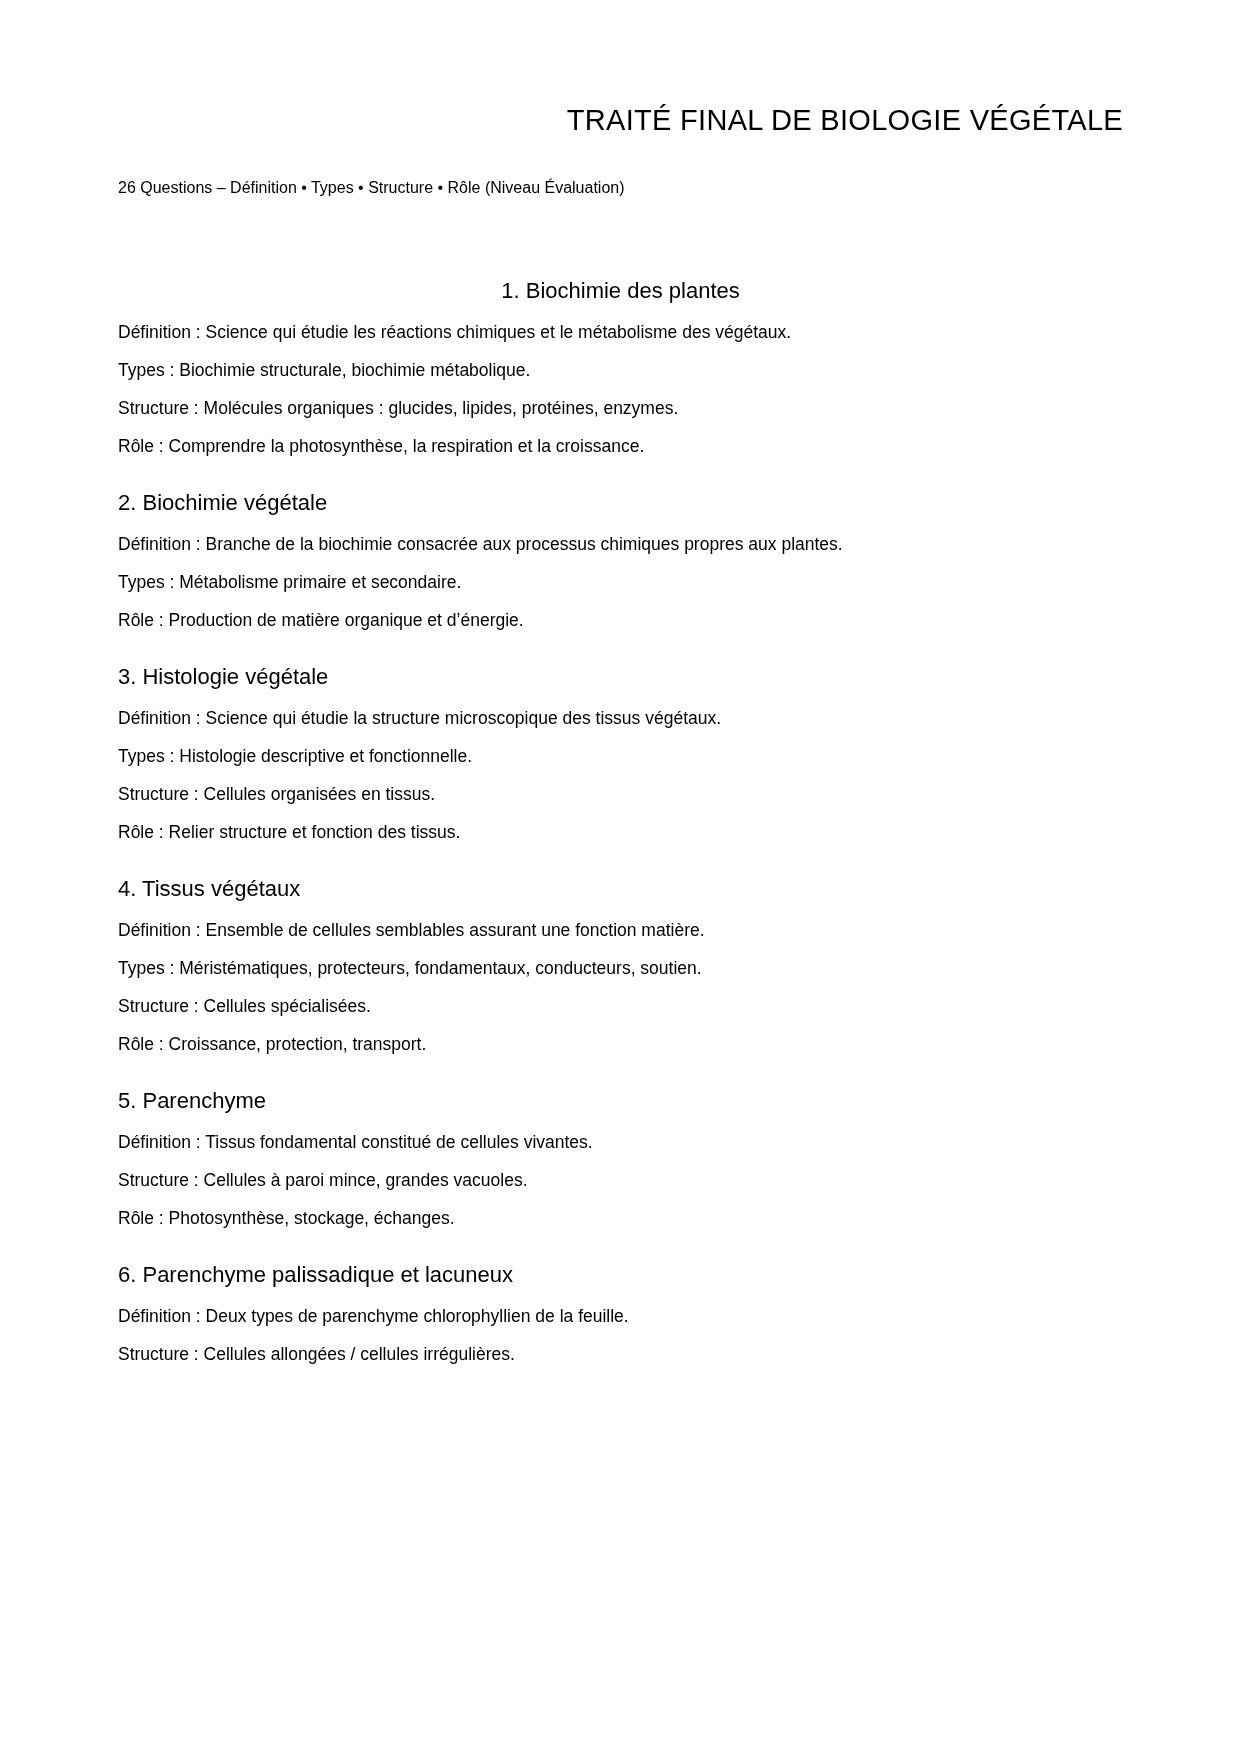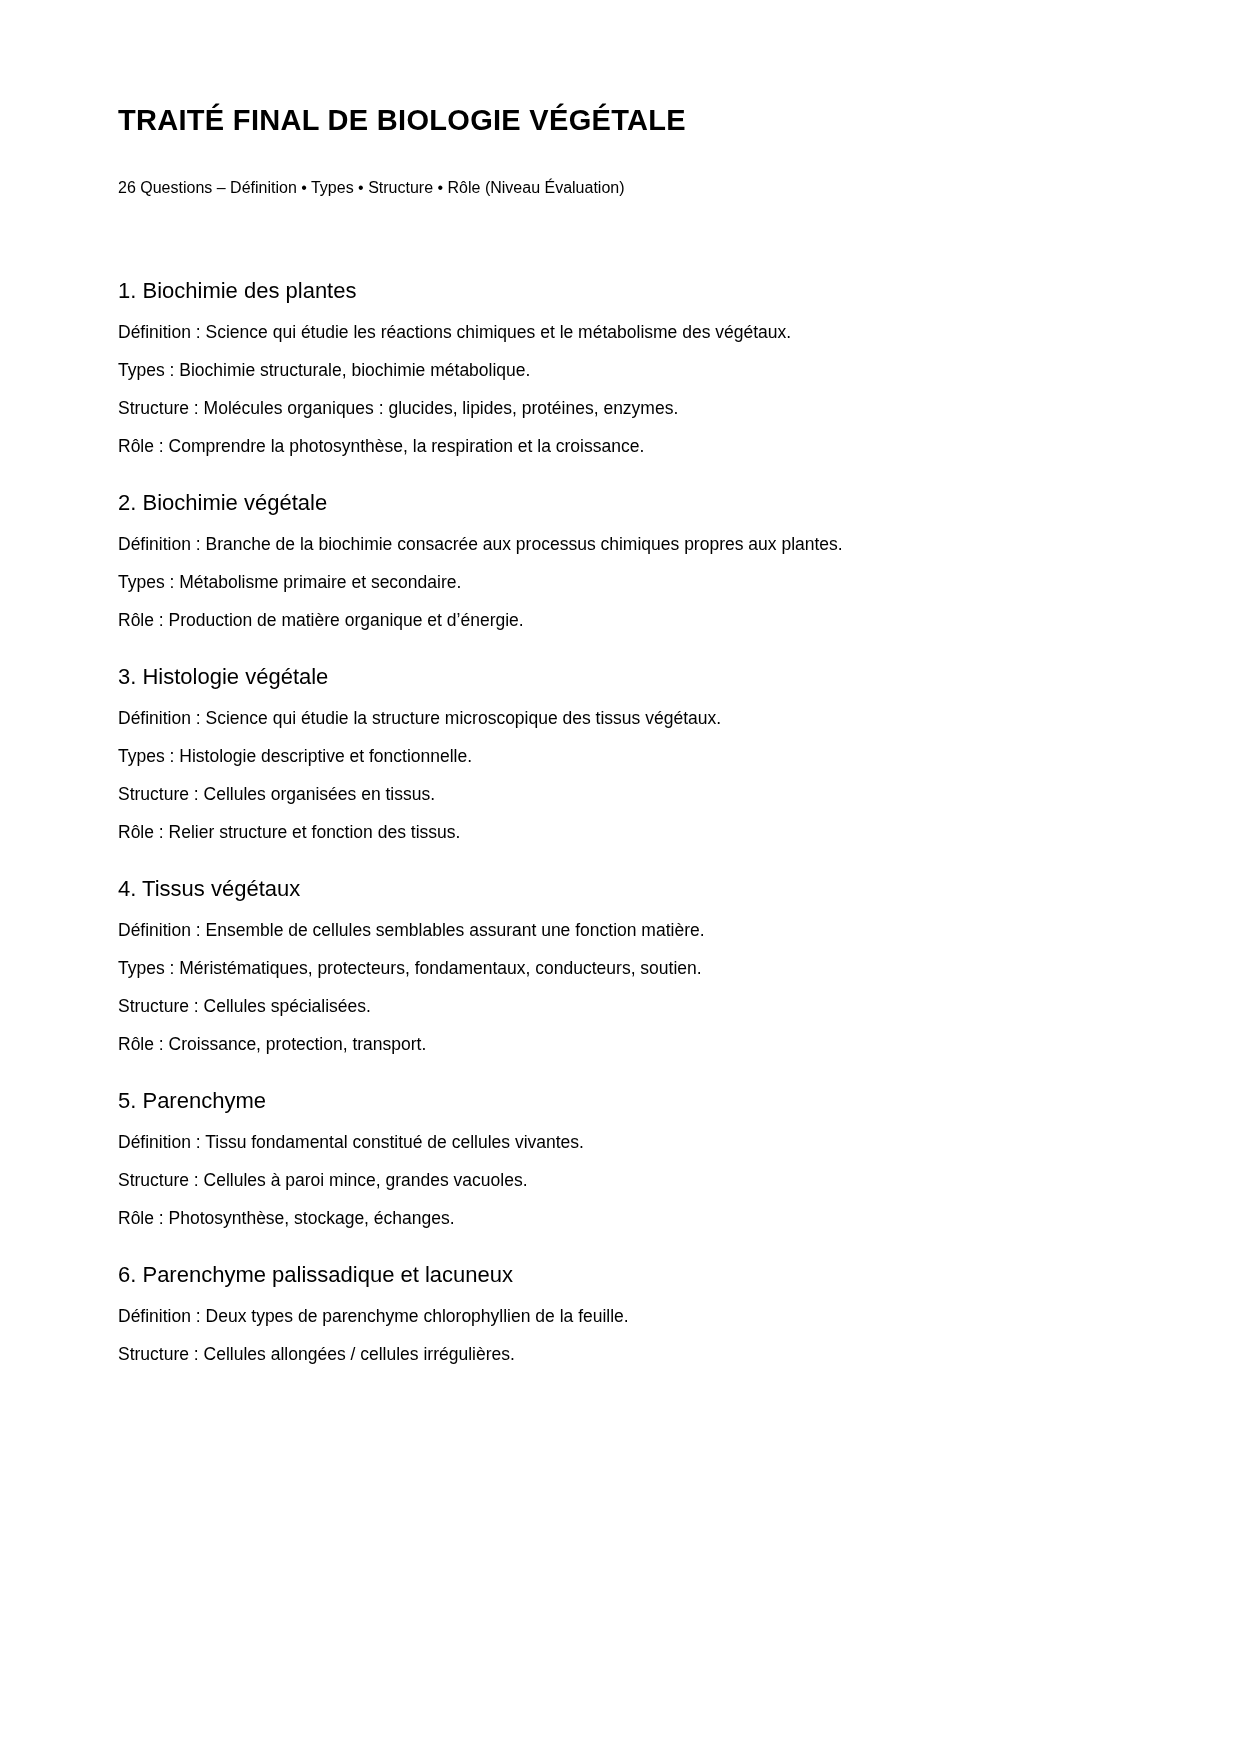--- a/index.html
+++ b/index.html
@@ -16,39 +16,40 @@
     width: 1241px;
     height: 1754px;
     background: #ffffff;
     box-sizing: border-box;
     padding: 104px 118px 60px 118px;
     overflow: hidden;
     margin: 0 auto;
   }
   .doc-title {
     font-size: 29px;
-    font-weight: 700;
-    text-align: left;
+    font-weight: 400;
+    text-align: right;
     margin: 0 0 40px 0;
     letter-spacing: 0.3px;
   }
   .doc-subtitle {
     font-size: 16px;
     font-weight: 400;
     margin: 0 0 78px 0;
     line-height: 22px;
   }
   .section h2 {
     font-size: 22px;
     font-weight: 400;
     line-height: 27px;
     margin: 32px 0 17px 0;
   }
   .section:first-child h2 {
     margin-top: 2px;
+    text-align: center;
   }
   .line {
     font-size: 17.5px;
     line-height: 22px;
     margin: 0 0 16px 0;
   }
   .line b {
     font-weight: 400;
   }
 </style>
@@ -85,21 +86,21 @@
   <section class="section">
     <h2>4. Tissus végétaux</h2>
   <p class="line"><b>Définition :</b><span> Ensemble de cellules semblables assurant une fonction matière.</span></p>
         <p class="line"><b>Types :</b><span> Méristématiques, protecteurs, fondamentaux, conducteurs, soutien.</span></p>
         <p class="line"><b>Structure :</b><span> Cellules spécialisées.</span></p>
         <p class="line"><b>Rôle :</b><span> Croissance, protection, transport.</span></p>
       </section>
 
   <section class="section">
     <h2>5. Parenchyme</h2>
-  <p class="line"><b>Définition :</b><span> Tissu fondamental constitué de cellules vivantes.</span></p>
+  <p class="line"><b>Définition :</b><span> Tissus fondamental constitué de cellules vivantes.</span></p>
         <p class="line"><b>Structure :</b><span> Cellules à paroi mince, grandes vacuoles.</span></p>
         <p class="line"><b>Rôle :</b><span> Photosynthèse, stockage, échanges.</span></p>
       </section>
 
   <section class="section">
     <h2>6. Parenchyme palissadique et lacuneux</h2>
   <p class="line"><b>Définition :</b><span> Deux types de parenchyme chlorophyllien de la feuille.</span></p>
         <p class="line"><b>Structure :</b><span> Cellules allongées / cellules irrégulières.</span></p>
       </section>
 </div>

